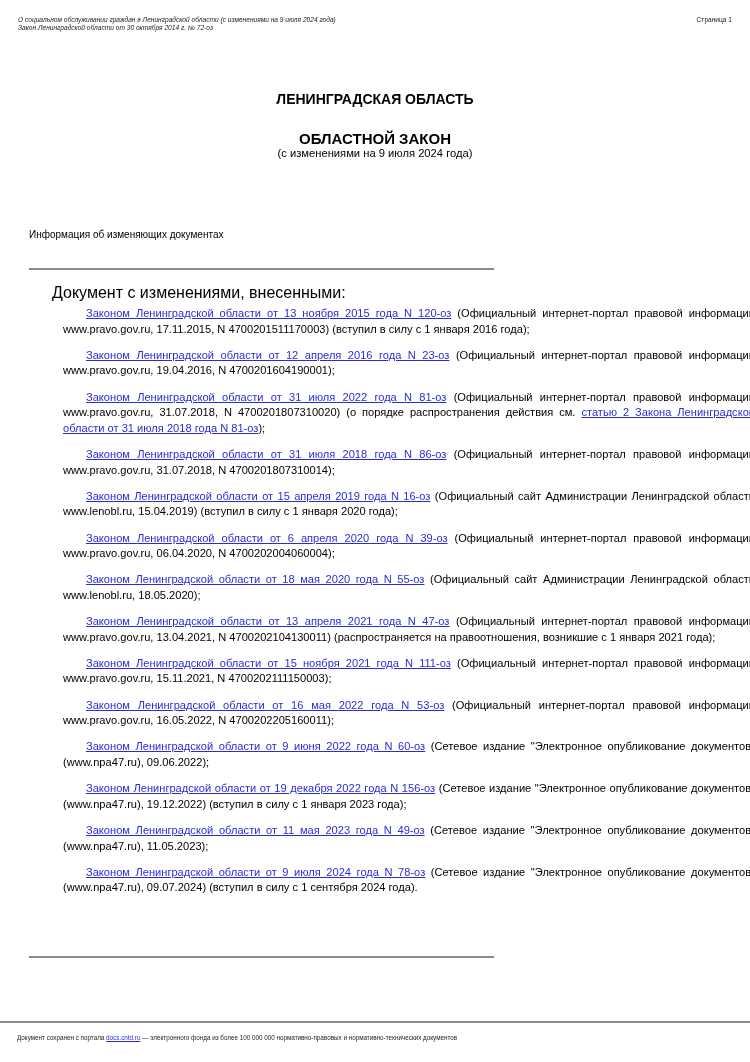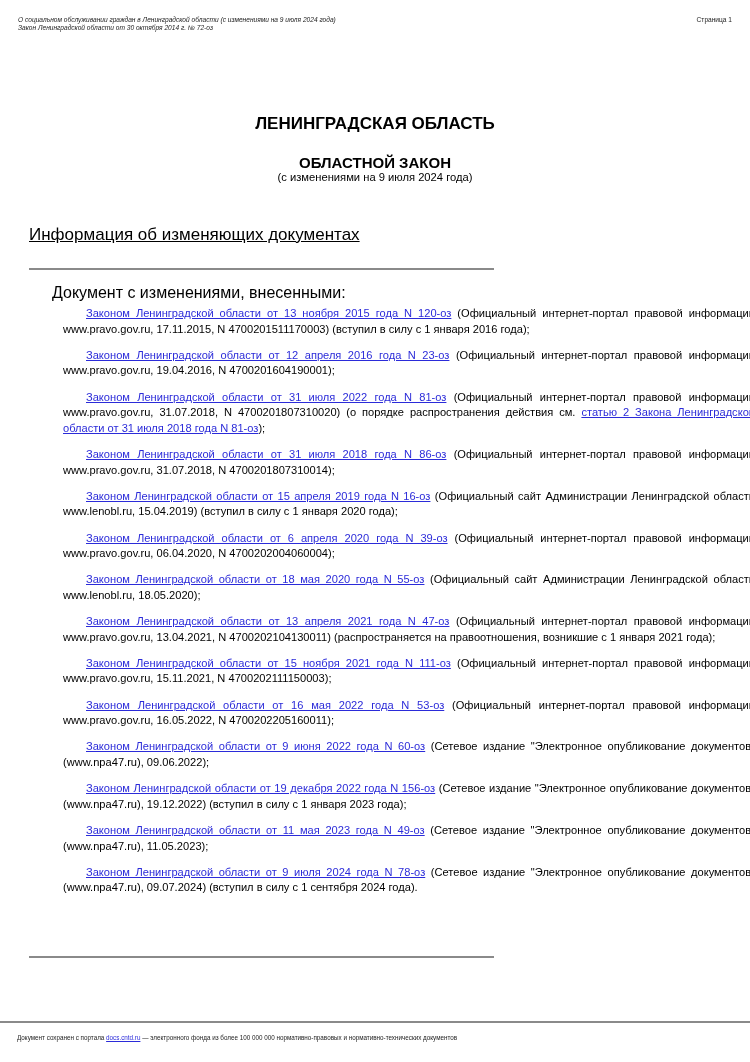--- a/index.html
+++ b/index.html
@@ -8,26 +8,26 @@
       font-family: "Liberation Sans", sans-serif; color: #000;
     }
     .run-header {
       position: absolute; left: 18px; top: 16px; right: 18px;
       font-size: 6.6px; font-style: italic; line-height: 8px; color: #222;
     }
     .run-header .page-num {
       position: absolute; right: 0; top: 0; font-style: normal;
     }
     .titles { position: absolute; left: 0; right: 0; top: 92px; text-align: center; }
-    .t1 { font-weight: bold; font-size: 17px; line-height: 15px; margin-top: 24px; }
+    .t1 { font-weight: bold; font-size: 14px; line-height: 15px; }
     .t2 { font-weight: bold; font-size: 15px; line-height: 15px; margin-top: 24px; }
     .t3 { font-weight: bold; font-size: 12.2px; line-height: 15px; margin-top: 26px; }
     .t4 { font-size: 11.2px; line-height: 14px; }
     .info-label {
-      position: absolute; left: 29px; top: 228px; font-size: 17px; line-height: 14px; text-decoration: underline;
+      position: absolute; left: 29px; top: 228px; font-size: 10px; line-height: 14px;
     }
     .rule {
       position: absolute; left: 29px; width: 465px; height: 2px; background: #8a8a8a;
     }
     .rule.top { top: 268px; }
     .rule.bottom { top: 956px; }
     .amend-intro {
       position: absolute; left: 52px; top: 286px; font-size: 16px; line-height: 14px;
     }
     .amend-list {

